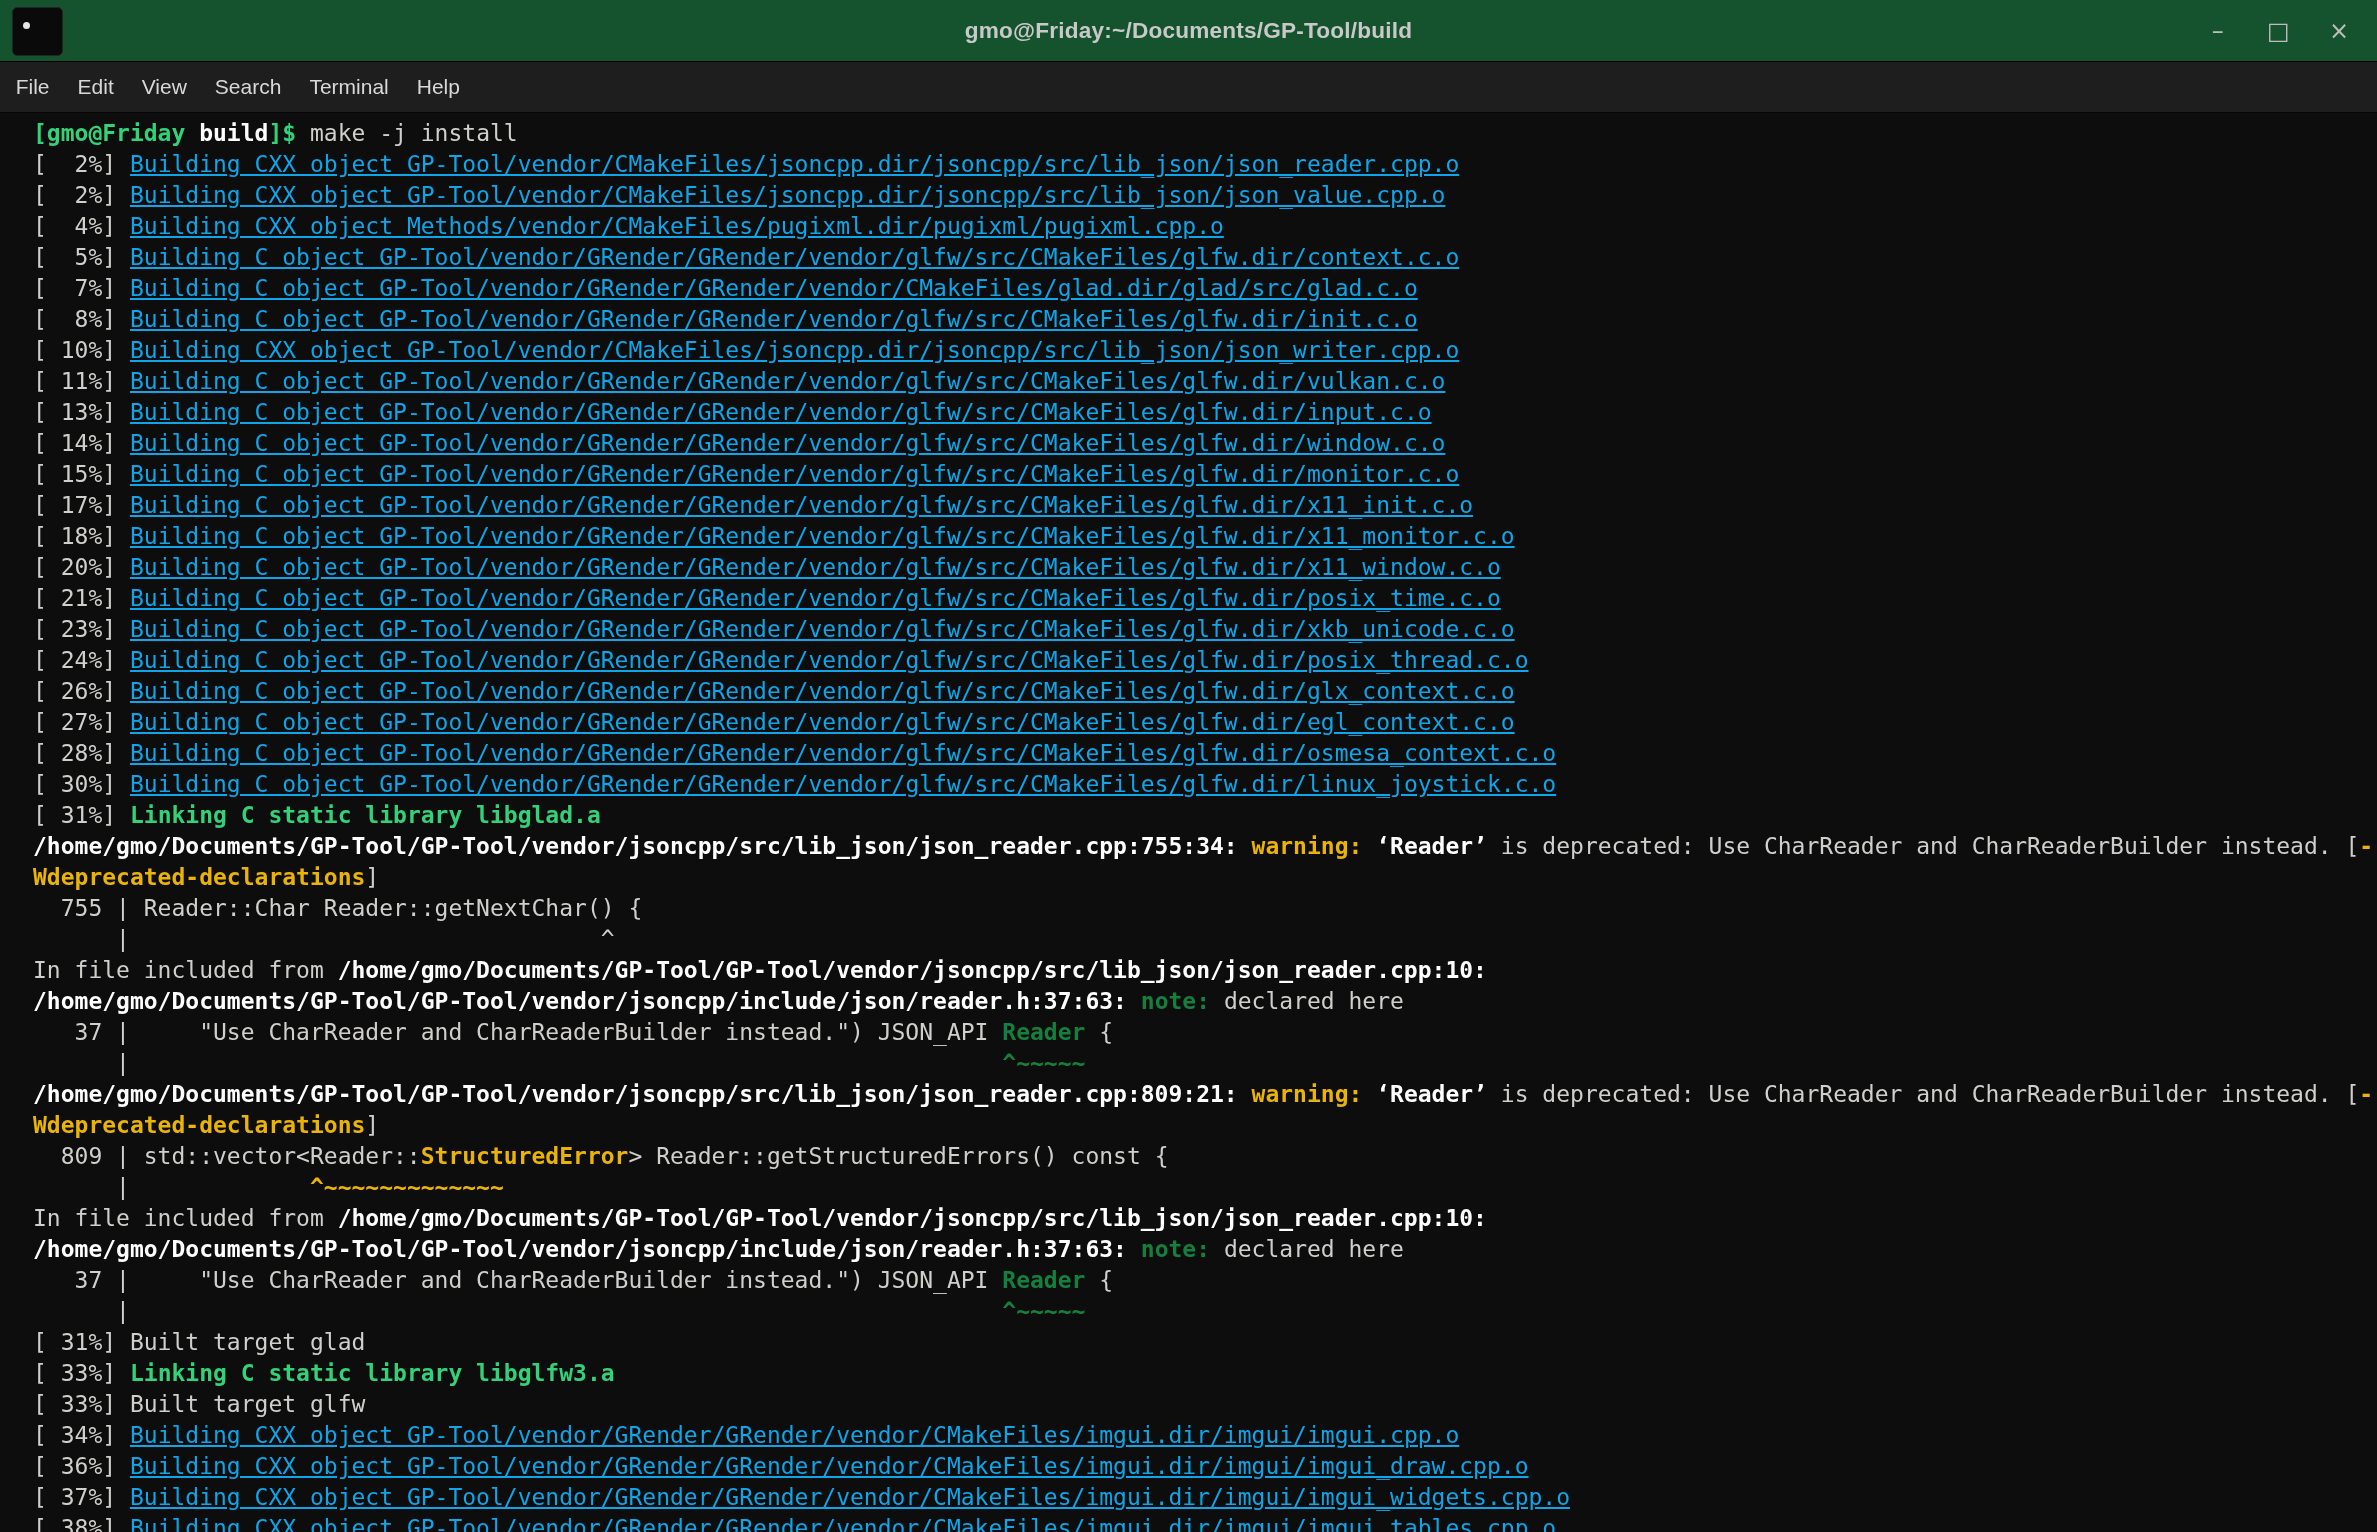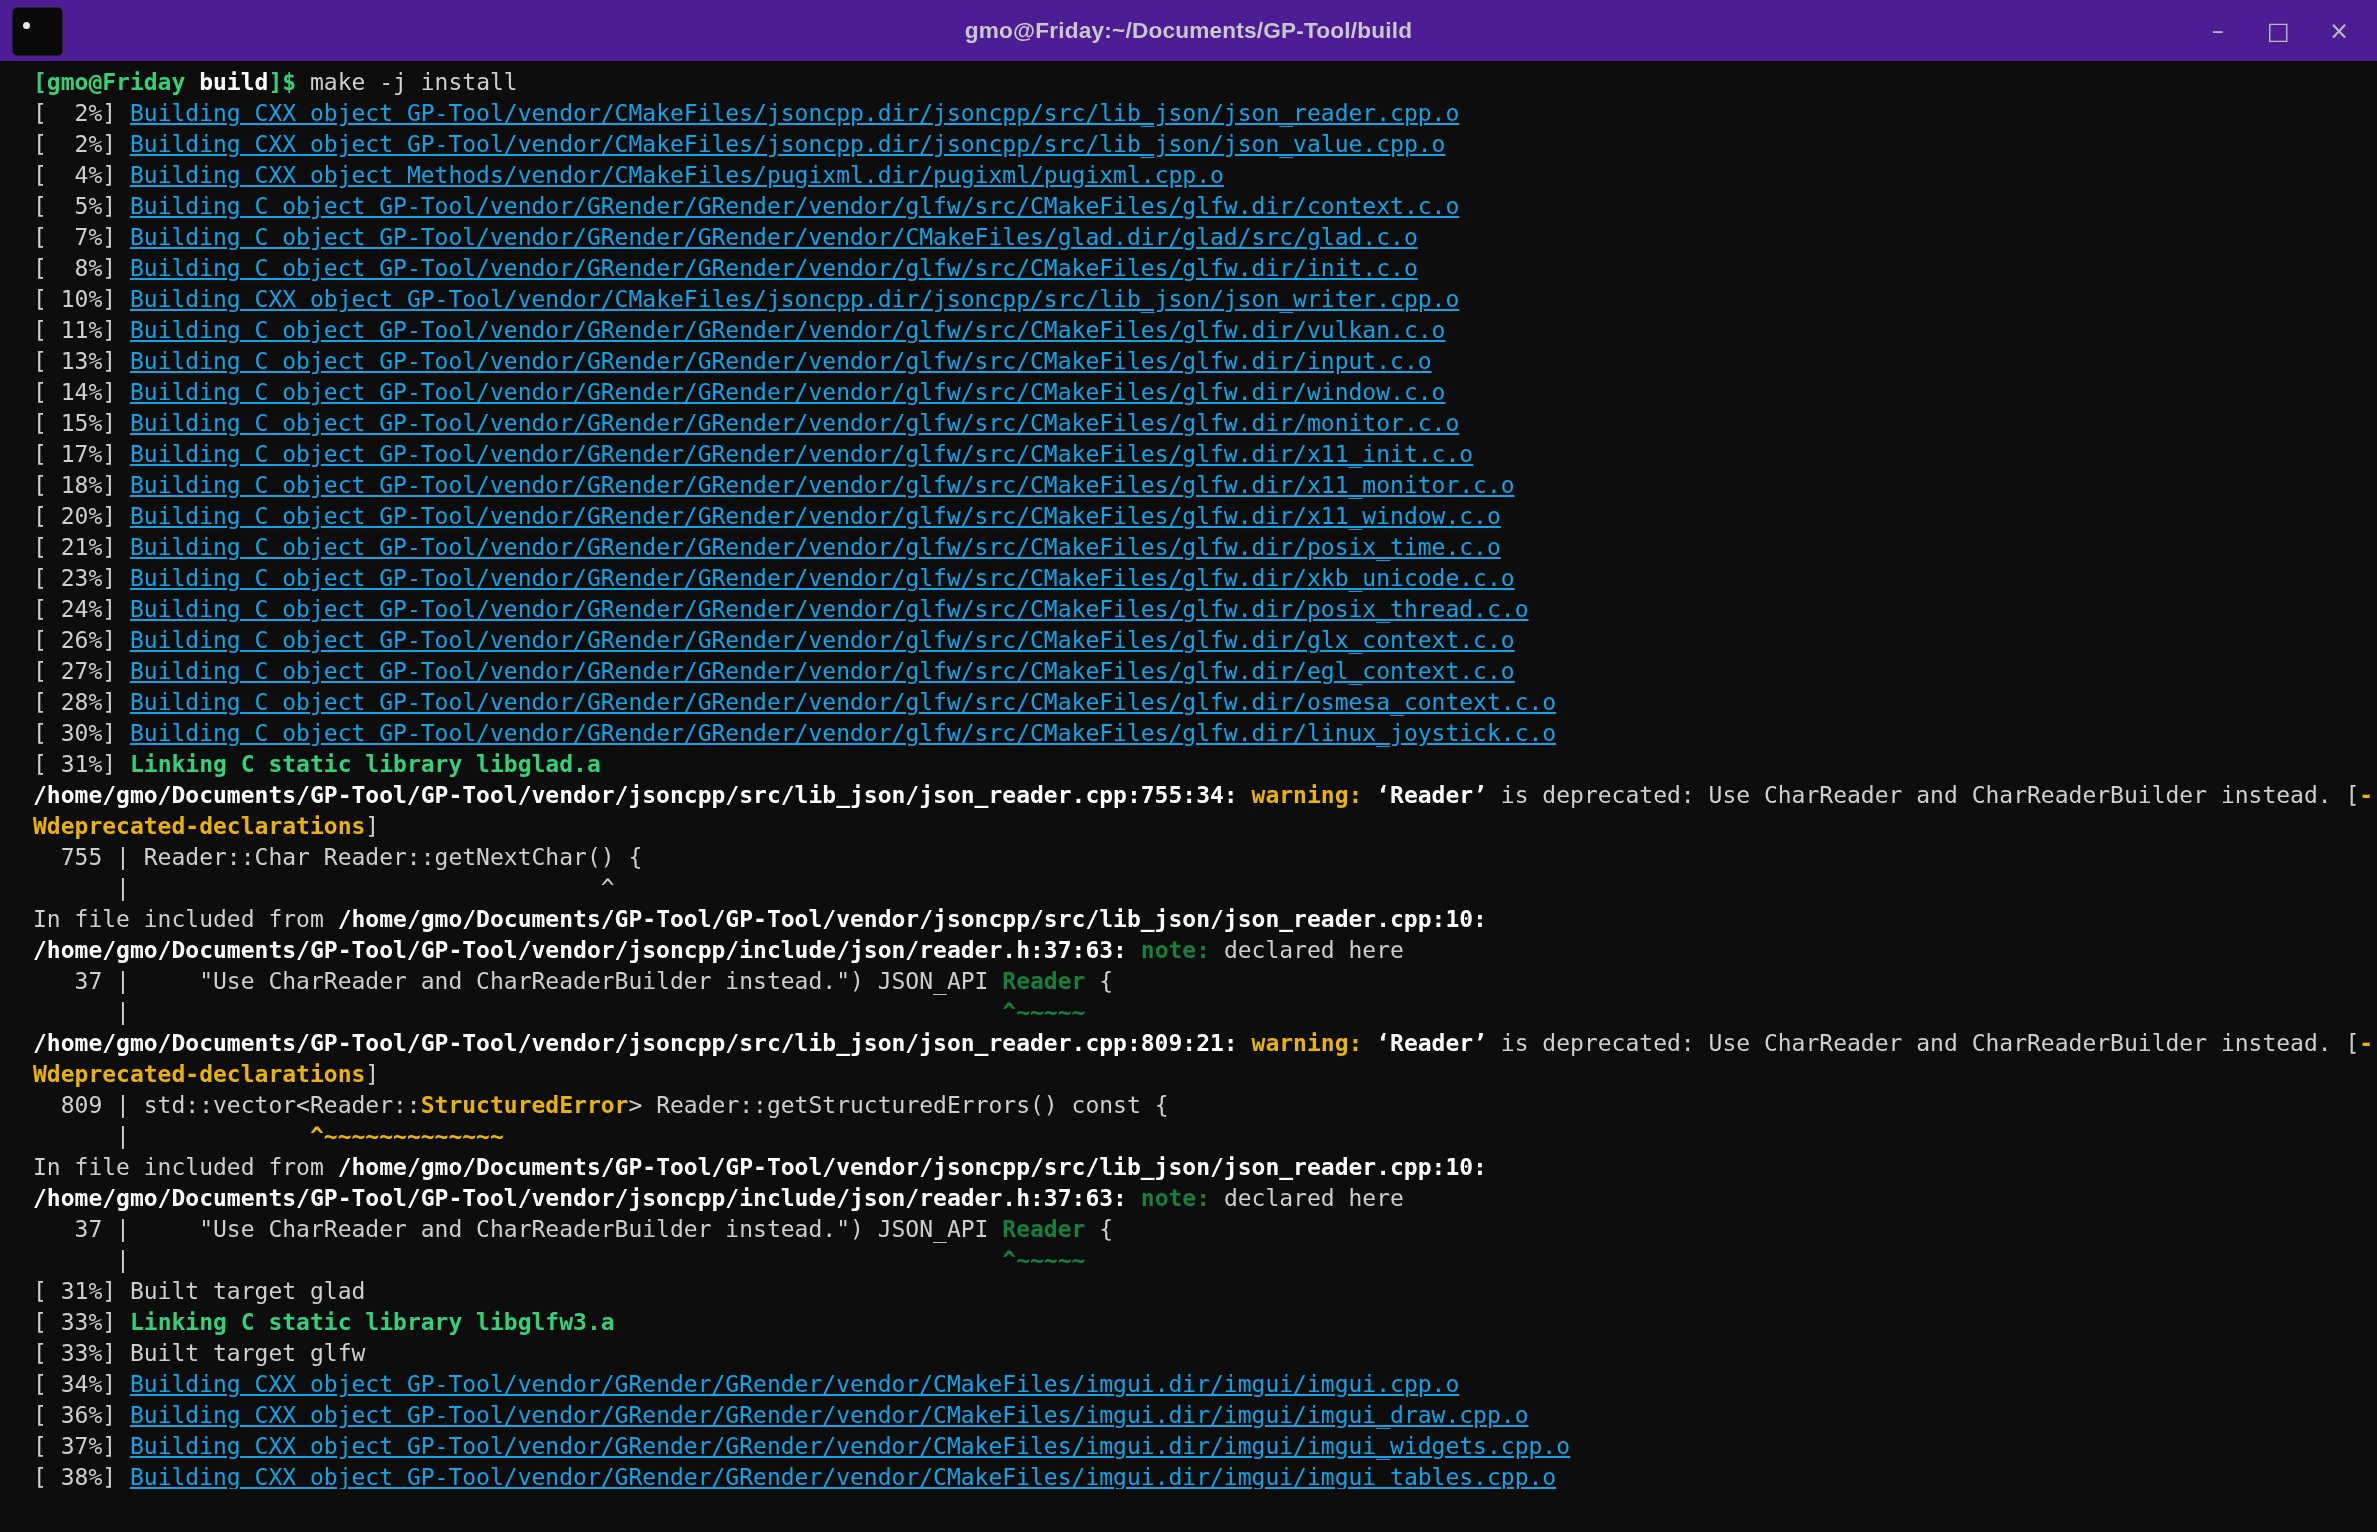--- a/index.html
+++ b/index.html
@@ -7,21 +7,21 @@
     position: relative;
     width: 2377px;
     height: 1533px;
     background: #0d0d0d;
     overflow: hidden;
     font-family: "Liberation Sans", sans-serif;
   }
   
   .titlebar {
     height: 61px;
-    background: #4c1d95;
+    background: #14532d;
     border-bottom: 0.9px solid #000;
     display: flex;
     align-items: center;
     position: relative;
   }
   .app-icon {
     position: absolute;
     left: 12px;
     top: 7px;
     width: 49px;
@@ -110,17 +110,25 @@
       <span class="dot"></span>
     </div>
     <div class="title">gmo@Friday:~/Documents/GP-Tool/build</div>
     <div class="controls">
       <button class="ctrl">–</button>
       <button class="ctrl">□</button>
       <button class="ctrl">×</button>
     </div>
   </div>
 
+  <div class="menubar">
+    <span class="menu-item">File</span>
+    <span class="menu-item">Edit</span>
+    <span class="menu-item">View</span>
+    <span class="menu-item">Search</span>
+    <span class="menu-item">Terminal</span>
+    <span class="menu-item">Help</span>
+  </div>
 
   <div class="terminal"><div class="line"><span class="c-gb">[gmo@Friday </span><span class="c-wb">build</span><span class="c-gb">]$</span><span class="c-d"> make -j install</span></div><div class="line"><span class="c-d">[  2%] </span><span class="c-g">Building CXX object GP-Tool/vendor/CMakeFiles/jsoncpp.dir/jsoncpp/src/lib_json/json_reader.cpp.o</span></div><div class="line"><span class="c-d">[  2%] </span><span class="c-g">Building CXX object GP-Tool/vendor/CMakeFiles/jsoncpp.dir/jsoncpp/src/lib_json/json_value.cpp.o</span></div><div class="line"><span class="c-d">[  4%] </span><span class="c-g">Building CXX object Methods/vendor/CMakeFiles/pugixml.dir/pugixml/pugixml.cpp.o</span></div><div class="line"><span class="c-d">[  5%] </span><span class="c-g">Building C object GP-Tool/vendor/GRender/GRender/vendor/glfw/src/CMakeFiles/glfw.dir/context.c.o</span></div><div class="line"><span class="c-d">[  7%] </span><span class="c-g">Building C object GP-Tool/vendor/GRender/GRender/vendor/CMakeFiles/glad.dir/glad/src/glad.c.o</span></div><div class="line"><span class="c-d">[  8%] </span><span class="c-g">Building C object GP-Tool/vendor/GRender/GRender/vendor/glfw/src/CMakeFiles/glfw.dir/init.c.o</span></div><div class="line"><span class="c-d">[ 10%] </span><span class="c-g">Building CXX object GP-Tool/vendor/CMakeFiles/jsoncpp.dir/jsoncpp/src/lib_json/json_writer.cpp.o</span></div><div class="line"><span class="c-d">[ 11%] </span><span class="c-g">Building C object GP-Tool/vendor/GRender/GRender/vendor/glfw/src/CMakeFiles/glfw.dir/vulkan.c.o</span></div><div class="line"><span class="c-d">[ 13%] </span><span class="c-g">Building C object GP-Tool/vendor/GRender/GRender/vendor/glfw/src/CMakeFiles/glfw.dir/input.c.o</span></div><div class="line"><span class="c-d">[ 14%] </span><span class="c-g">Building C object GP-Tool/vendor/GRender/GRender/vendor/glfw/src/CMakeFiles/glfw.dir/window.c.o</span></div><div class="line"><span class="c-d">[ 15%] </span><span class="c-g">Building C object GP-Tool/vendor/GRender/GRender/vendor/glfw/src/CMakeFiles/glfw.dir/monitor.c.o</span></div><div class="line"><span class="c-d">[ 17%] </span><span class="c-g">Building C object GP-Tool/vendor/GRender/GRender/vendor/glfw/src/CMakeFiles/glfw.dir/x11_init.c.o</span></div><div class="line"><span class="c-d">[ 18%] </span><span class="c-g">Building C object GP-Tool/vendor/GRender/GRender/vendor/glfw/src/CMakeFiles/glfw.dir/x11_monitor.c.o</span></div><div class="line"><span class="c-d">[ 20%] </span><span class="c-g">Building C object GP-Tool/vendor/GRender/GRender/vendor/glfw/src/CMakeFiles/glfw.dir/x11_window.c.o</span></div><div class="line"><span class="c-d">[ 21%] </span><span class="c-g">Building C object GP-Tool/vendor/GRender/GRender/vendor/glfw/src/CMakeFiles/glfw.dir/posix_time.c.o</span></div><div class="line"><span class="c-d">[ 23%] </span><span class="c-g">Building C object GP-Tool/vendor/GRender/GRender/vendor/glfw/src/CMakeFiles/glfw.dir/xkb_unicode.c.o</span></div><div class="line"><span class="c-d">[ 24%] </span><span class="c-g">Building C object GP-Tool/vendor/GRender/GRender/vendor/glfw/src/CMakeFiles/glfw.dir/posix_thread.c.o</span></div><div class="line"><span class="c-d">[ 26%] </span><span class="c-g">Building C object GP-Tool/vendor/GRender/GRender/vendor/glfw/src/CMakeFiles/glfw.dir/glx_context.c.o</span></div><div class="line"><span class="c-d">[ 27%] </span><span class="c-g">Building C object GP-Tool/vendor/GRender/GRender/vendor/glfw/src/CMakeFiles/glfw.dir/egl_context.c.o</span></div><div class="line"><span class="c-d">[ 28%] </span><span class="c-g">Building C object GP-Tool/vendor/GRender/GRender/vendor/glfw/src/CMakeFiles/glfw.dir/osmesa_context.c.o</span></div><div class="line"><span class="c-d">[ 30%] </span><span class="c-g">Building C object GP-Tool/vendor/GRender/GRender/vendor/glfw/src/CMakeFiles/glfw.dir/linux_joystick.c.o</span></div><div class="line"><span class="c-d">[ 31%] </span><span class="c-gb">Linking C static library libglad.a</span></div><div class="line"><span class="c-wb">/home/gmo/Documents/GP-Tool/GP-Tool/vendor/jsoncpp/src/lib_json/json_reader.cpp:755:34:</span><span class="c-d"> </span><span class="c-mb">warning: </span><span class="c-wb">‘Reader’</span><span class="c-d"> is deprecated: Use CharReader and CharReaderBuilder instead. [</span><span class="c-mb">-</span></div><div class="line"><span class="c-mb">Wdeprecated-declarations</span><span class="c-d">]</span></div><div class="line"><span class="c-d">  755 | Reader::Char Reader::getNextChar() {</span></div><div class="line"><span class="c-d">      |                                  ^</span></div><div class="line"><span class="c-d">In file included from </span><span class="c-wb">/home/gmo/Documents/GP-Tool/GP-Tool/vendor/jsoncpp/src/lib_json/json_reader.cpp:10:</span></div><div class="line"><span class="c-wb">/home/gmo/Documents/GP-Tool/GP-Tool/vendor/jsoncpp/include/json/reader.h:37:63:</span><span class="c-d"> </span><span class="c-cb">note: </span><span class="c-d">declared here</span></div><div class="line"><span class="c-d">   37 |     "Use CharReader and CharReaderBuilder instead.") JSON_API </span><span class="c-cb">Reader</span><span class="c-d"> {</span></div><div class="line"><span class="c-d">      |                                                               </span><span class="c-cb">^~~~~~</span></div><div class="line"><span class="c-wb">/home/gmo/Documents/GP-Tool/GP-Tool/vendor/jsoncpp/src/lib_json/json_reader.cpp:809:21:</span><span class="c-d"> </span><span class="c-mb">warning: </span><span class="c-wb">‘Reader’</span><span class="c-d"> is deprecated: Use CharReader and CharReaderBuilder instead. [</span><span class="c-mb">-</span></div><div class="line"><span class="c-mb">Wdeprecated-declarations</span><span class="c-d">]</span></div><div class="line"><span class="c-d">  809 | std::vector&lt;Reader::</span><span class="c-mb">StructuredError</span><span class="c-d">&gt; Reader::getStructuredErrors() const {</span></div><div class="line"><span class="c-d">      |             </span><span class="c-mb">^~~~~~~~~~~~~~</span></div><div class="line"><span class="c-d">In file included from </span><span class="c-wb">/home/gmo/Documents/GP-Tool/GP-Tool/vendor/jsoncpp/src/lib_json/json_reader.cpp:10:</span></div><div class="line"><span class="c-wb">/home/gmo/Documents/GP-Tool/GP-Tool/vendor/jsoncpp/include/json/reader.h:37:63:</span><span class="c-d"> </span><span class="c-cb">note: </span><span class="c-d">declared here</span></div><div class="line"><span class="c-d">   37 |     "Use CharReader and CharReaderBuilder instead.") JSON_API </span><span class="c-cb">Reader</span><span class="c-d"> {</span></div><div class="line"><span class="c-d">      |                                                               </span><span class="c-cb">^~~~~~</span></div><div class="line"><span class="c-d">[ 31%] Built target glad</span></div><div class="line"><span class="c-d">[ 33%] </span><span class="c-gb">Linking C static library libglfw3.a</span></div><div class="line"><span class="c-d">[ 33%] Built target glfw</span></div><div class="line"><span class="c-d">[ 34%] </span><span class="c-g">Building CXX object GP-Tool/vendor/GRender/GRender/vendor/CMakeFiles/imgui.dir/imgui/imgui.cpp.o</span></div><div class="line"><span class="c-d">[ 36%] </span><span class="c-g">Building CXX object GP-Tool/vendor/GRender/GRender/vendor/CMakeFiles/imgui.dir/imgui/imgui_draw.cpp.o</span></div><div class="line"><span class="c-d">[ 37%] </span><span class="c-g">Building CXX object GP-Tool/vendor/GRender/GRender/vendor/CMakeFiles/imgui.dir/imgui/imgui_widgets.cpp.o</span></div><div class="line"><span class="c-d">[ 38%] </span><span class="c-g">Building CXX object GP-Tool/vendor/GRender/GRender/vendor/CMakeFiles/imgui.dir/imgui/imgui_tables.cpp.o</span></div></div>
 
 </div>
 
 
 </body></html>

